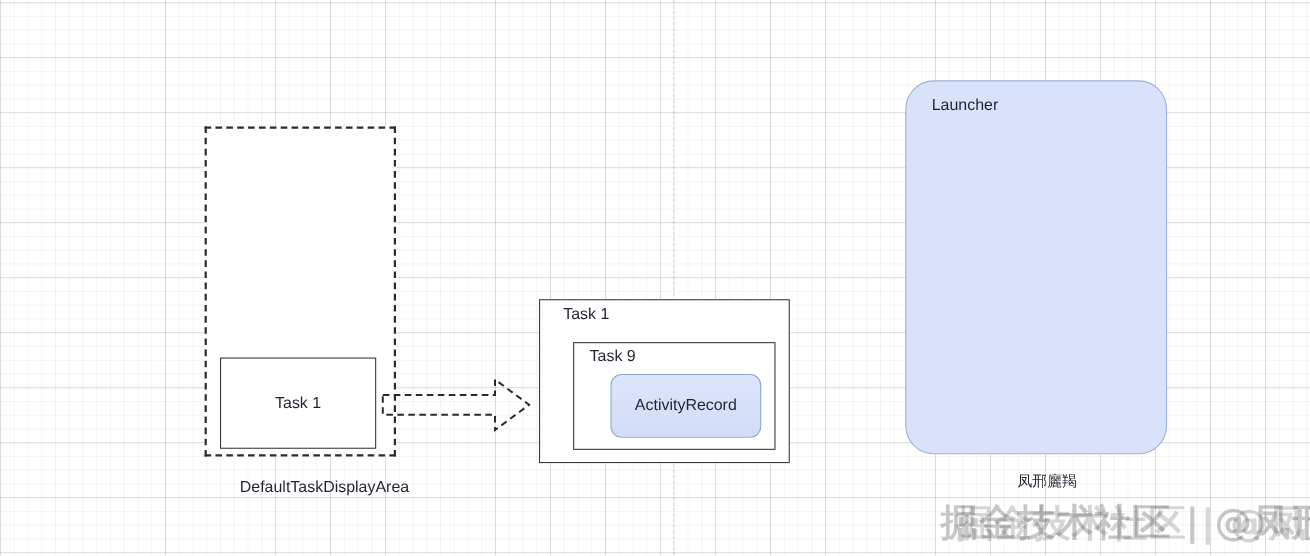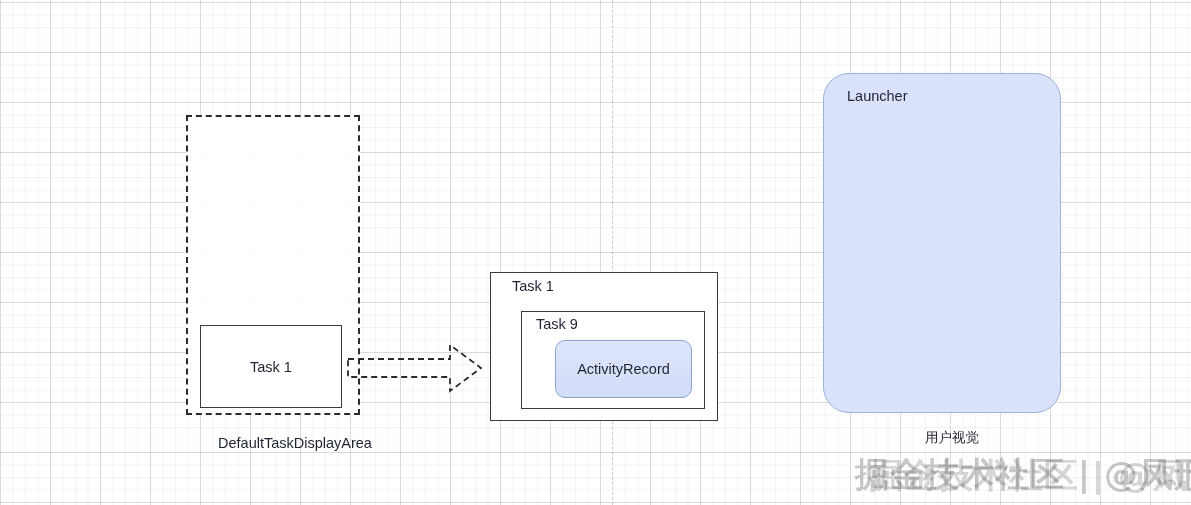--- a/index.html
+++ b/index.html
@@ -193,18 +193,18 @@
   <div class="task-inner"></div>
   <div class="box-title title-inner">Task 9</div>
 
   <div class="activity-record">
     <span>ActivityRecord</span>
   </div>
 
   <div class="launcher"></div>
   <div class="launcher-label">Launcher</div>
 
-  <div class="caption caption-right">用户视觉</div>
+  <div class="caption caption-right">凤邢廲羯</div>
 
   <div class="watermark ghost">掘金技术社区 | @凤邢廲羯</div>
   <div class="watermark">掘金技术社区 | @凤邢廲羯</div>
 
 </div>
 
 </body></html>

